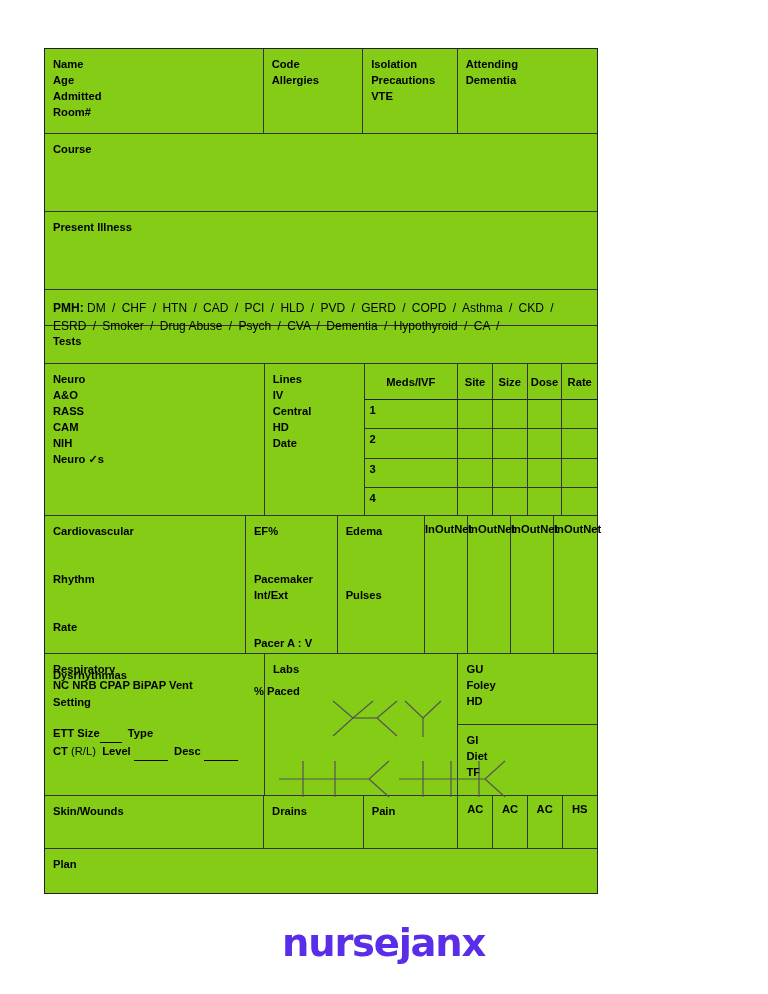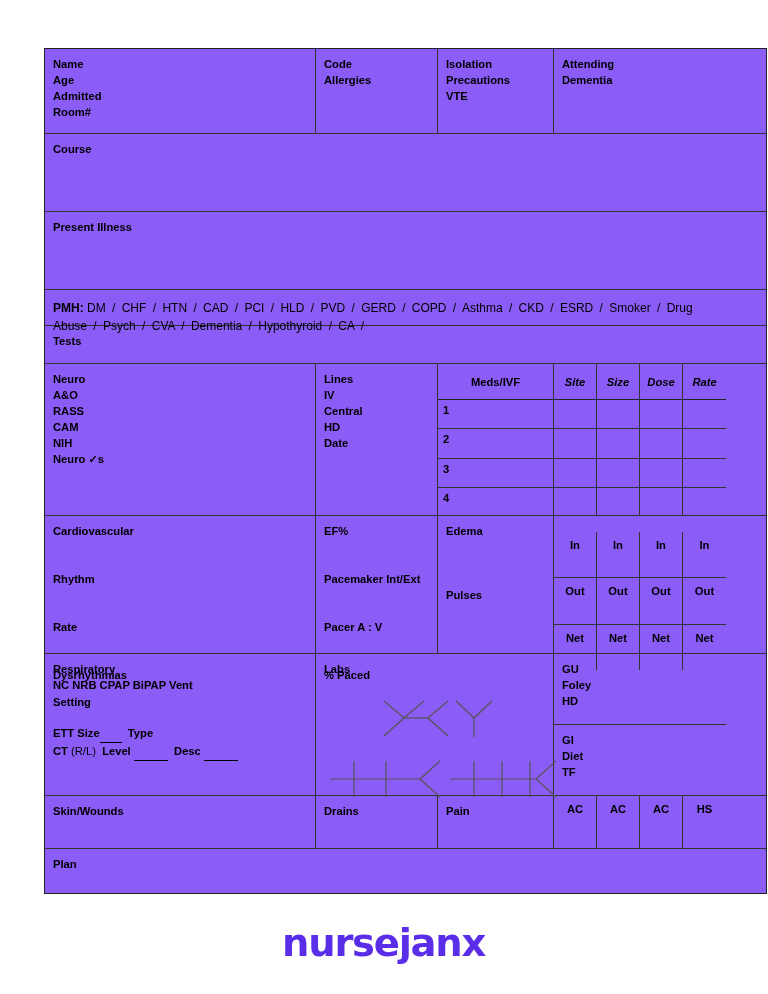--- a/index.html
+++ b/index.html
@@ -13,24 +13,24 @@
     font-family: "Liberation Sans", sans-serif;
     color: #000000;
     position: relative;
     overflow: hidden;
   }
 
   #sheet {
     position: absolute;
     left: 44px;
     top: 48px;
-    width: 723px;
+    width: 554px;
     border: 1.5px solid #222222;
     box-sizing: border-box;
-    background: #8b5cf6;
+    background: #84cc16;
   }
 
   .row {
     display: flex;
     width: 100%;
     box-sizing: border-box;
     border-bottom: 1px solid #333333;
   }
   .row.last { border-bottom: none; }
 
@@ -125,21 +125,20 @@
     font-weight: bold;
     padding: 4px 0 0 5px;
   }
   .meds-cellrow.lastrow { border-bottom: none; }
 
   .sub-col {
     box-sizing: border-box;
     border-right: 1px solid #333333;
     display: flex;
     flex-direction: column;
-    font-style: italic;
   }
   .sub-col.noright { border-right: none; }
   .sub-head {
     height: 36px;
     line-height: 36px;
     text-align: center;
     font-size: 11.2px;
     font-weight: bold;
     border-bottom: 1.5px solid #222222;
     box-sizing: border-box;
@@ -150,22 +149,20 @@
     border-bottom: 1px solid #333333;
     box-sizing: border-box;
   }
   .sub-blank.lastrow { border-bottom: none; }
 
   
   .ion-col {
     box-sizing: border-box;
     border-right: 1px solid #333333;
     display: flex;
-    flex-direction: column;
-    margin-top: 16px;
   }
   .ion-col.noright { border-right: none; }
   .ion-cell {
     flex: 1;
     border-bottom: 1px solid #333333;
     box-sizing: border-box;
     text-align: center;
     font-size: 11.2px;
     font-weight: bold;
     padding-top: 7px;

